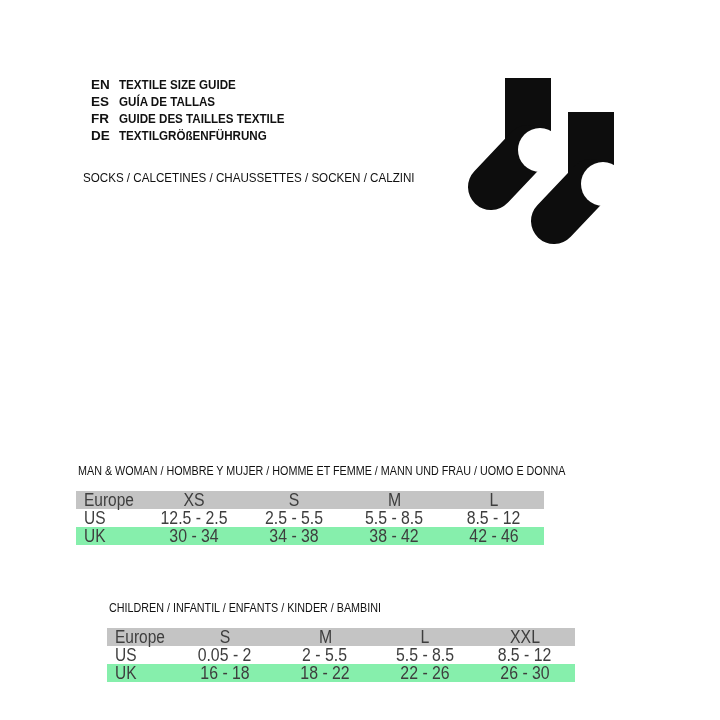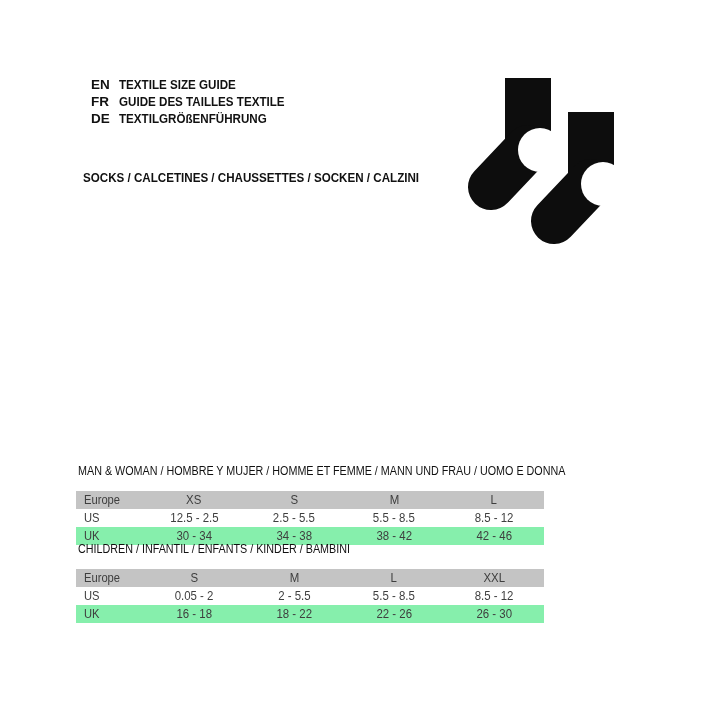--- a/index.html
+++ b/index.html
@@ -31,54 +31,58 @@
   .lang-row { display:flex; height:17px; line-height:17px; }
   .lang-code {
     width:36px; flex:0 0 36px;
     font-weight:bold; font-size:13.5px; color:#111111;padding-left:8px;
   }
   .lang-label { font-weight:bold; font-size:13.5px; color:#111111; }
 
   .product-line {
     position:absolute; left:83px; top:169px;
     height:18px; line-height:18px;
-    font-weight:bold; font-size:13.5px; color:#111111;
+    font-weight:normal; font-size:13.5px; color:#111111;
   }
 
   
   .socks-svg { position:absolute; left:465px; top:75px; }
 
   
   .tbl { position:absolute; left:76px; width:468px; }
   .tbl-adults { top:464px; }
-  .tbl-children { top:542px; }
+  .tbl-children { top:601px;margin-left:31px; }
   .tbl-title {
     height:14px; line-height:14px; margin-left:2px;
     font-weight:normal; font-size:12.5px; color:#111111;
   }
   .grid { margin-top:13px; width:468px; }
   .row {
     display:flex; height:18px; line-height:18px;
-    font-size:13px; color:#3e3e3e;
+    font-size:18px; color:#3e3e3e;
   }
   .row.head { background:#c4c4c4; }
   .row.alt  { background:#86efac; }
   .cell { text-align:center; overflow:visible; }
   .cell.c0 { width:68px; flex:0 0 68px; text-align:left; padding-left:8px; }
   .cell.cv { width:100px; flex:0 0 100px; }
 </style>
 </head>
 <body>
 
 <div class="page">
 
   <div class="lang-block">
     <div class="lang-row">
       <span class="lang-code">EN</span>
       <span class="lang-label cond">TEXTILE SIZE GUIDE</span>
+    </div>
+    <div class="lang-row">
+      <span class="lang-code">ES</span>
+      <span class="lang-label cond">GUÍA DE TALLAS</span>
     </div>
     <div class="lang-row">
       <span class="lang-code">FR</span>
       <span class="lang-label cond">GUIDE DES TAILLES TEXTILE</span>
     </div>
     <div class="lang-row">
       <span class="lang-code">DE</span>
       <span class="lang-label cond">TEXTILGRÖßENFÜHRUNG</span>
     </div>
   </div>

